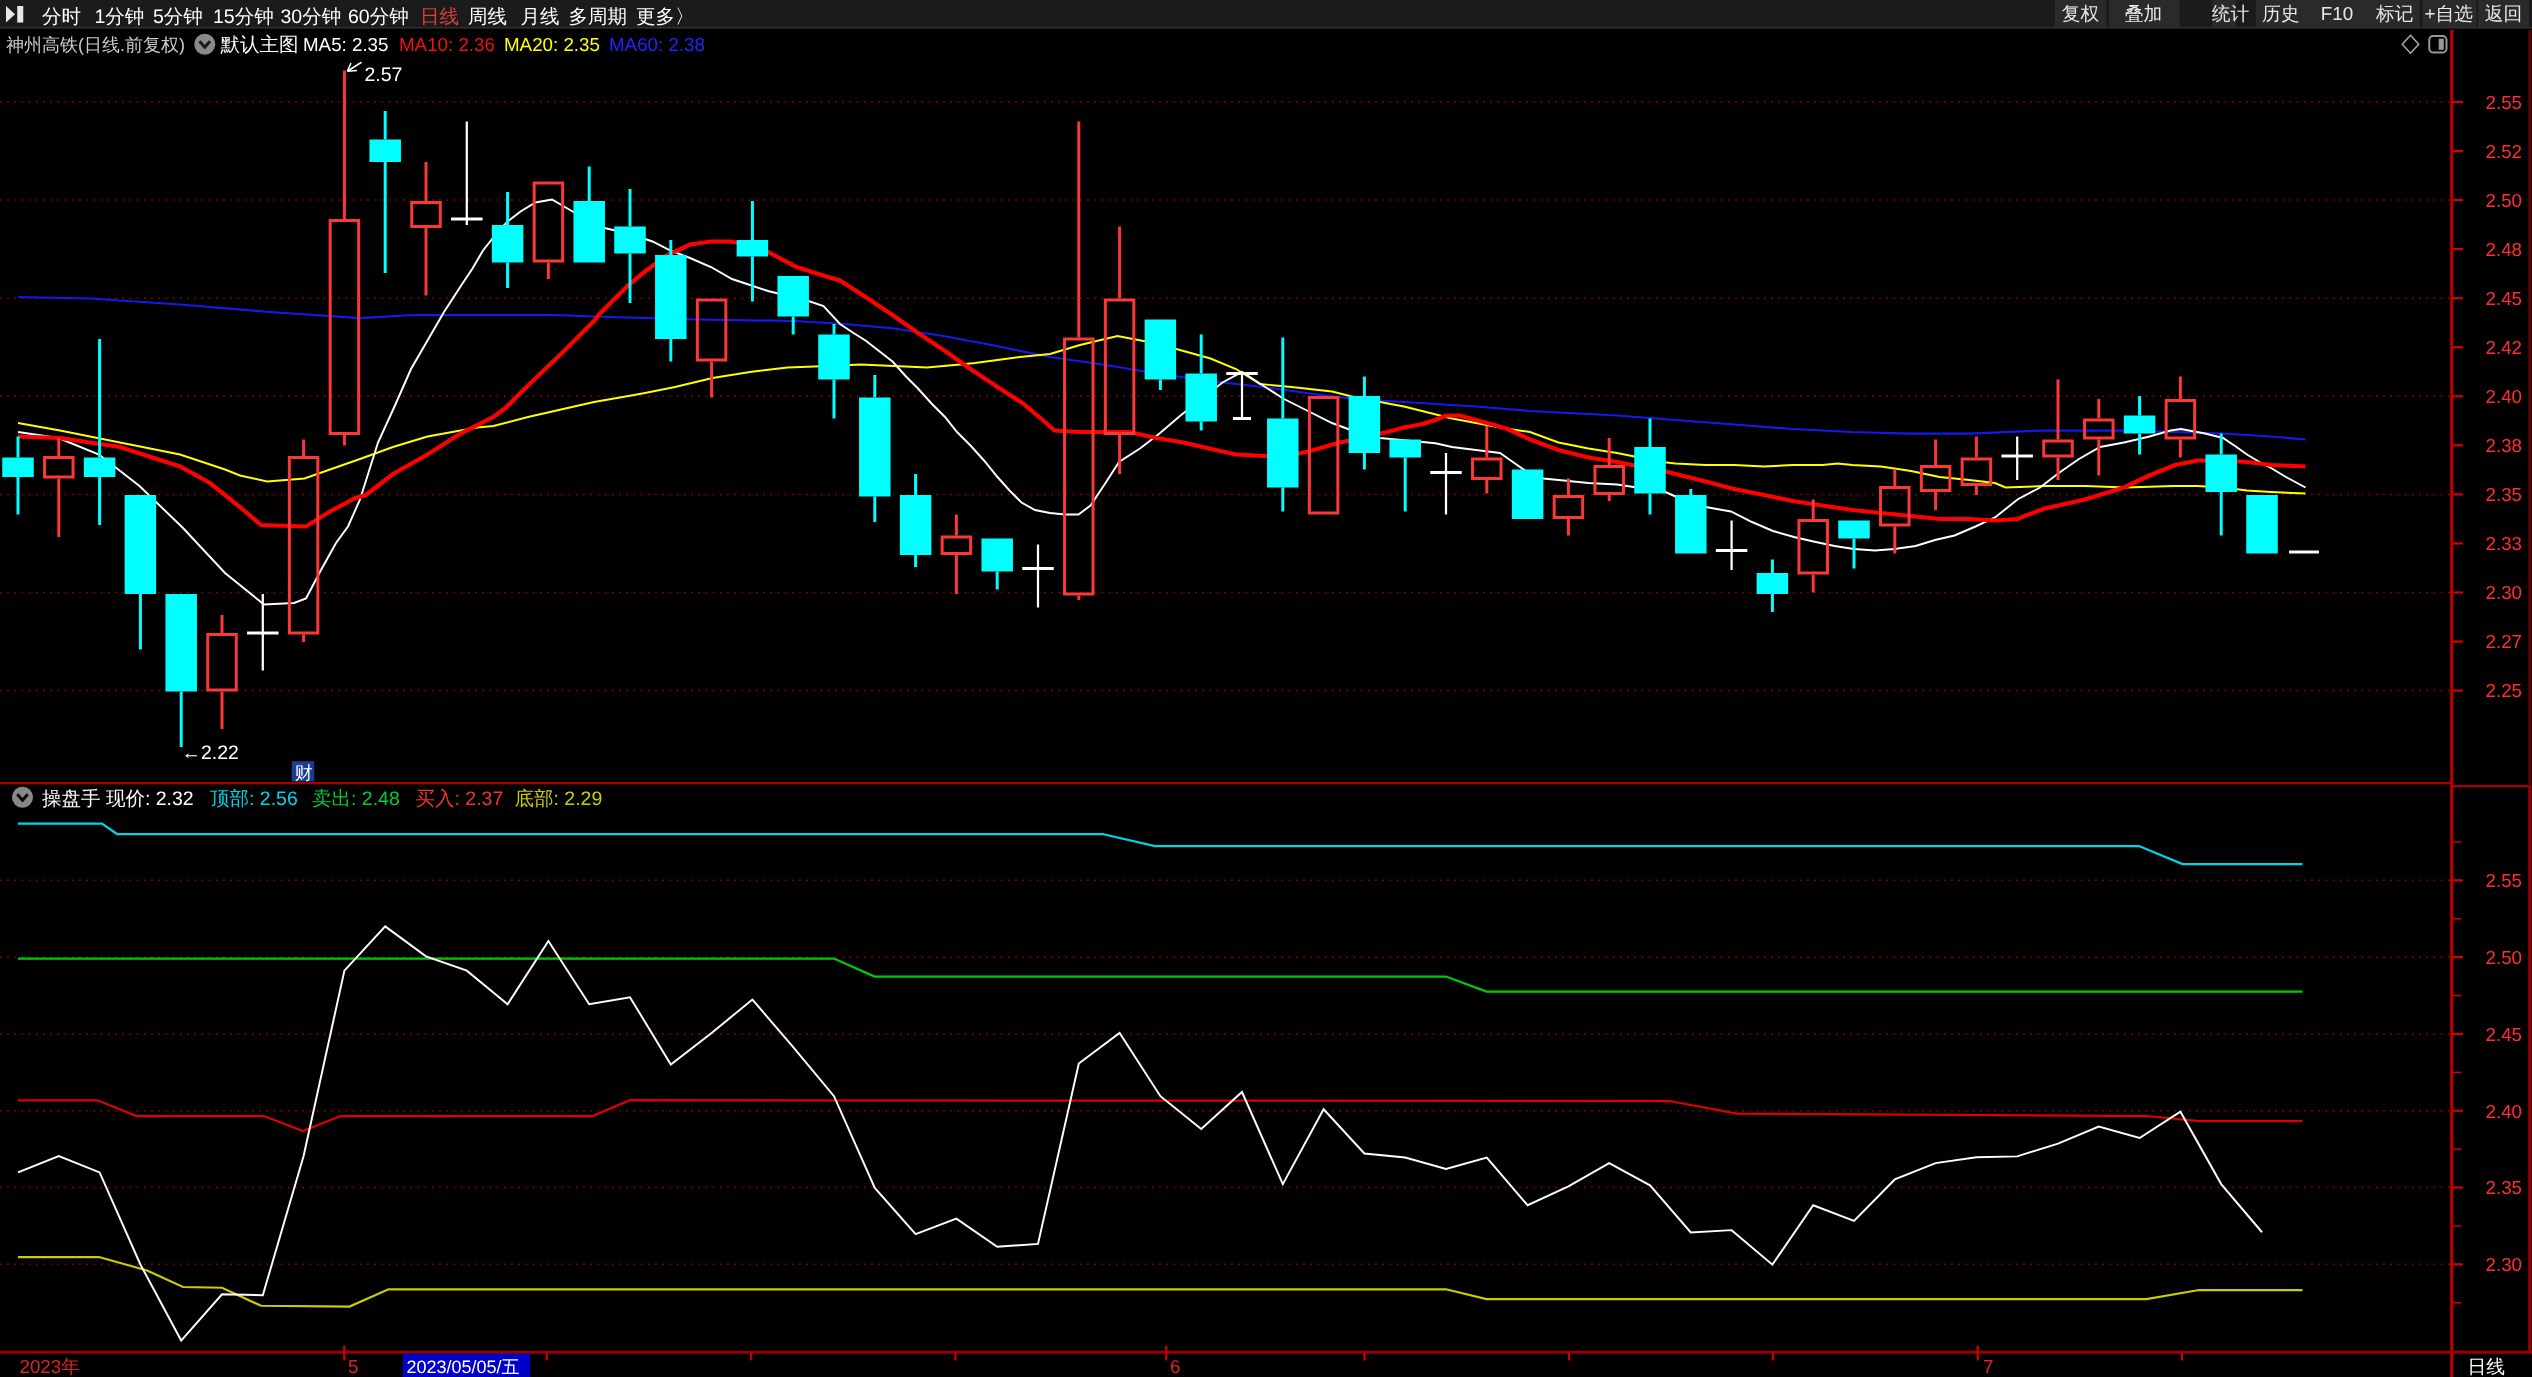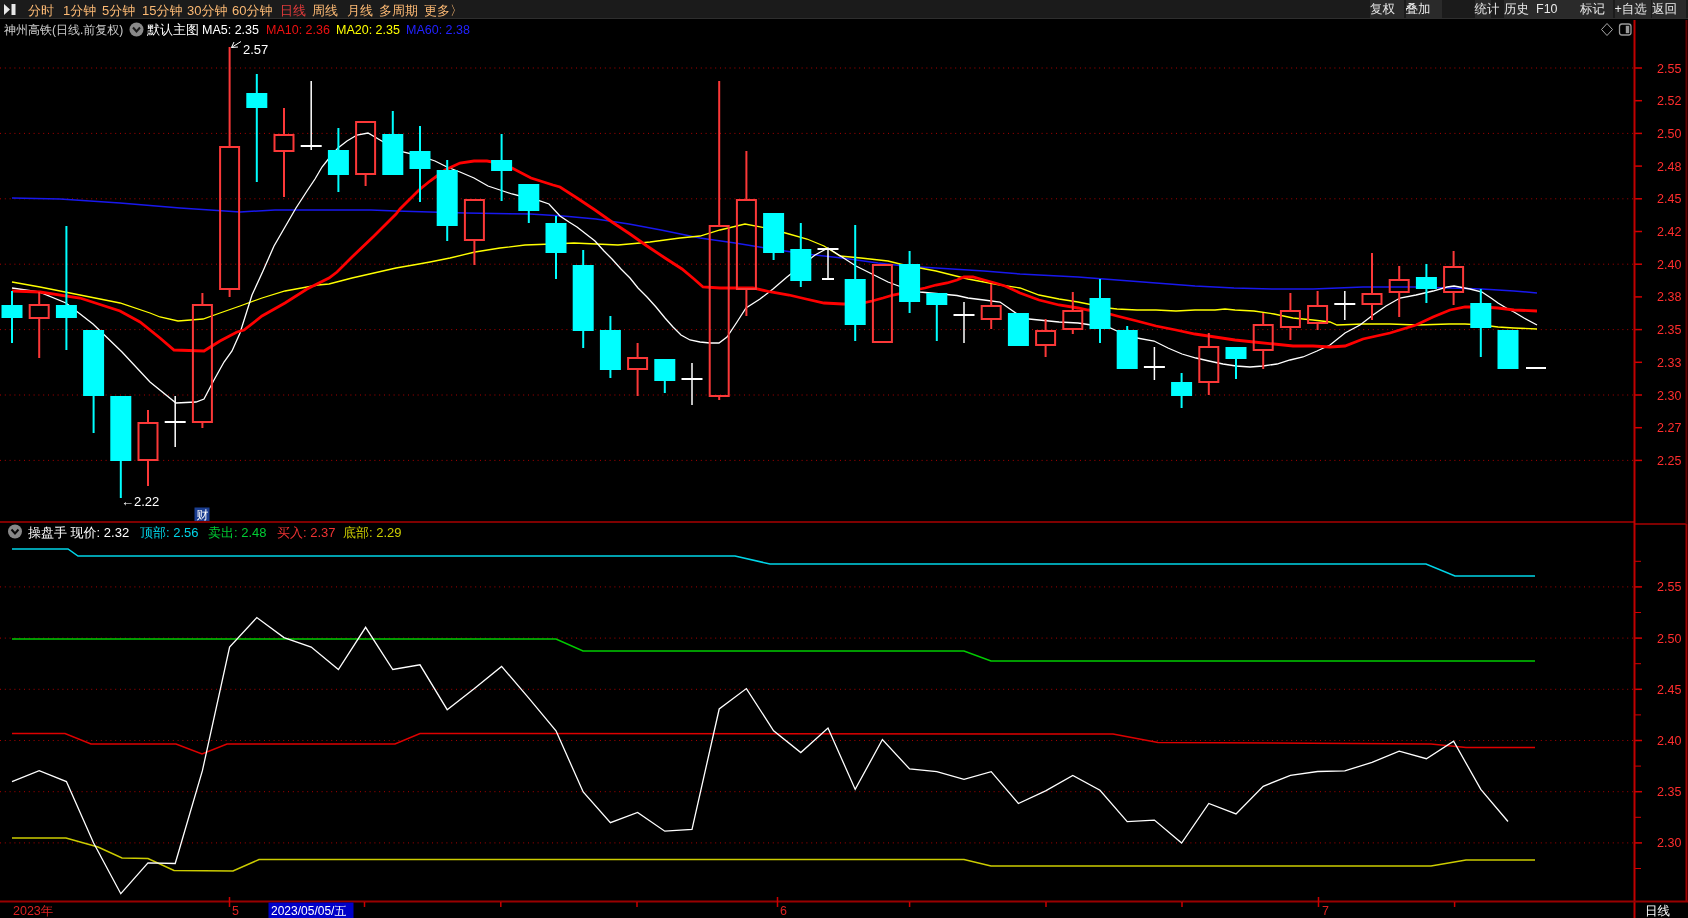--- a/index.html
+++ b/index.html
@@ -1,38 +1,38 @@
 <!DOCTYPE html>
 <html><head><meta charset="utf-8">
 <style>
 html,body{margin:0;padding:0;background:#000;width:1688px;height:918px;overflow:hidden;}
 body{font-family:"Liberation Sans", sans-serif;}
 #topbar{position:absolute;left:0;top:0;width:1688px;height:18px;background:#1b1b1b;border-bottom:1px solid #2e2e2e;}
-.mi{position:absolute;top:2px;font-size:13px;color:#fdba74;white-space:nowrap;}
-.btn{position:absolute;top:0;height:18px;background:#2a2a2a;color:#e8e8e8;font-size:12.5px;text-align:left;line-height:18px;white-space:nowrap;}
+.mi{position:absolute;top:2px;font-size:13px;color:#ffffff;white-space:nowrap;}
+.btn{position:absolute;top:0;height:18px;background:#2a2a2a;color:#e8e8e8;font-size:12.5px;text-align:center;line-height:18px;white-space:nowrap;}
 svg{position:absolute;left:0;top:0;}
 .plab{font-size:12.5px;fill:#ff2d2d;font-family:"Liberation Sans",sans-serif;}
 .dot{stroke:#aa0000;stroke-width:1;stroke-dasharray:1 3.8;}
 text{font-family:"Liberation Sans",sans-serif;}
 </style></head>
 <body>
 <div id="topbar">
 <span class="mi" style="left:28px">分时</span>
 <span class="mi" style="left:63px">1分钟</span>
 <span class="mi" style="left:102px">5分钟</span>
 <span class="mi" style="left:142px">15分钟</span>
 <span class="mi" style="left:187px">30分钟</span>
 <span class="mi" style="left:232px">60分钟</span>
 <span class="mi" style="left:280px;color:#e23b3b">日线</span>
 <span class="mi" style="left:312px">周线</span>
 <span class="mi" style="left:347px">月线</span>
 <span class="mi" style="left:379px">多周期</span>
 <span class="mi" style="left:424px">更多〉</span>
 <div class="btn" style="left:1370px;width:34px">复权</div>
-<div class="btn" style="left:1405.5px;width:36px">叠加</div>
+<div class="btn" style="left:1405.5px;width:47px">叠加</div>
 <div class="btn" style="left:1504px;width:33px">历史</div>
 <div class="btn" style="left:1474.5px;width:16px">统计</div>
 <div class="btn" style="left:1560px;width:34px">画线</div>
 <div class="btn" style="left:1536px;width:44px">F10</div>
 <div class="btn" style="left:1580px;width:33px">标记</div>
 <div class="btn" style="left:1614.5px;width:36px">+自选</div>
 <div class="btn" style="left:1652px;width:34px">返回</div>
 </div>
 <svg width="1688" height="918" viewBox="0 0 1688 918">
 

